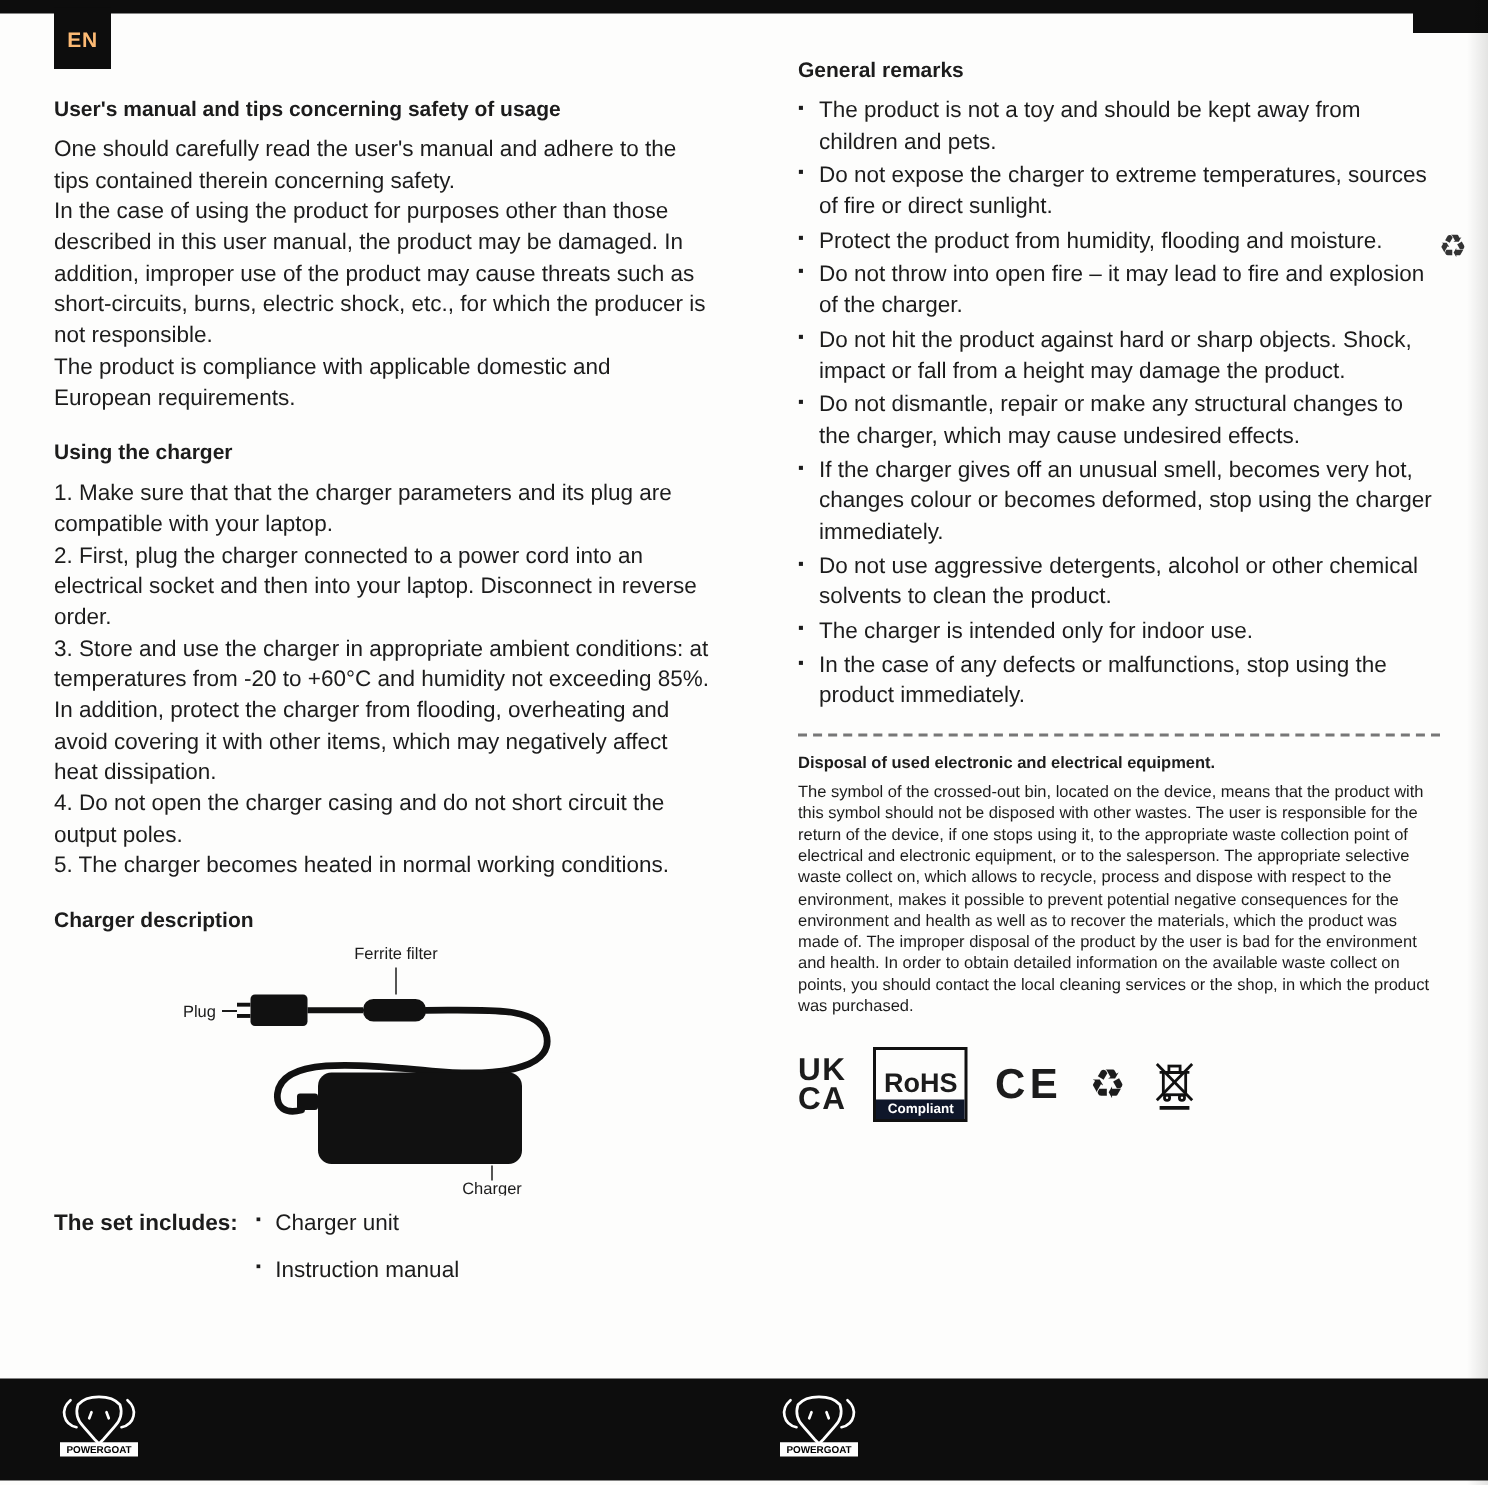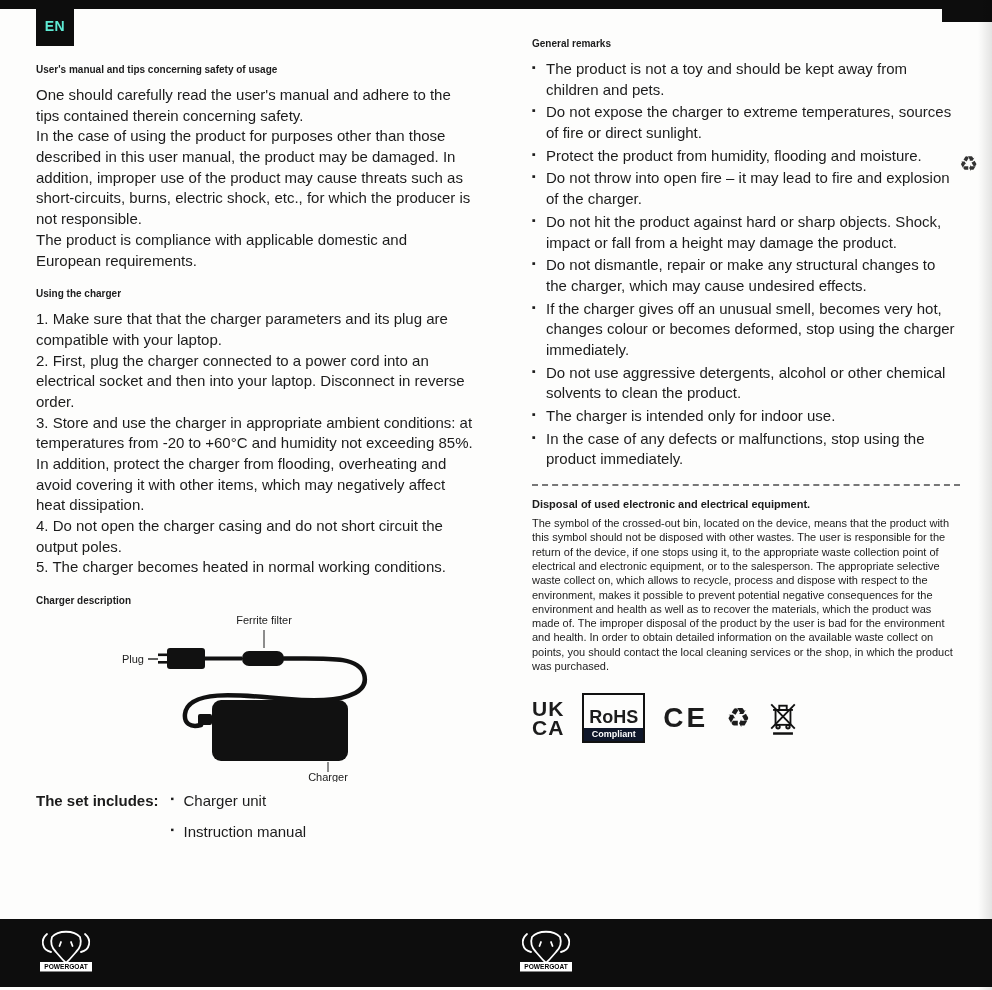--- a/index.html
+++ b/index.html
@@ -11,28 +11,28 @@
   }
   .edge-shade {
     position:absolute; top:0; right:0; width:14px; height:100%;
     background:linear-gradient(to right, rgba(0,0,0,0), rgba(0,0,0,0.10));
     pointer-events:none;
   }
   .topbar { position:absolute; top:0; left:0; right:0; height:9px; background:#0d0d0d; }
   .corner-blot { position:absolute; top:0; right:0; width:50px; height:22px; background:#0d0d0d; }
   .lang-badge {
     position:absolute; top:5px; left:36px; width:38px; height:41px;
-    background:#0d0d0d; color:#5eead4; font-weight:bold; font-size:14px;
+    background:#0d0d0d; color:#fdba74; font-weight:bold; font-size:14px;
     display:flex; align-items:center; justify-content:center; letter-spacing:.5px;
   }
 
   .col-left  { position:absolute; left:36px;  top:64px; width:440px; }
   .col-right { position:absolute; left:532px; top:38px; width:428px; }
 
-  .sec-heading { font-size:10px; font-weight:bold; margin-bottom:10px; }
+  .sec-heading { font-size:14px; font-weight:bold; margin-bottom:10px; }
   .body-text, .num-item, .bullet-item { font-size:15px; line-height:1.38; }
   .mt { margin-top:17px; }
 
   .bullet-item { position:relative; padding-left:14px; margin-bottom:2px; }
   .bullet-item::before { content:"▪"; position:absolute; left:0; top:1px; font-size:11px; }
 
   .divider { border:none; border-top:2px dashed #777; margin:14px 0 12px; }
 
   .disposal-heading { font-size:11px; font-weight:bold; margin-bottom:6px; }
   .disposal-text { font-size:11px; line-height:1.3; }

